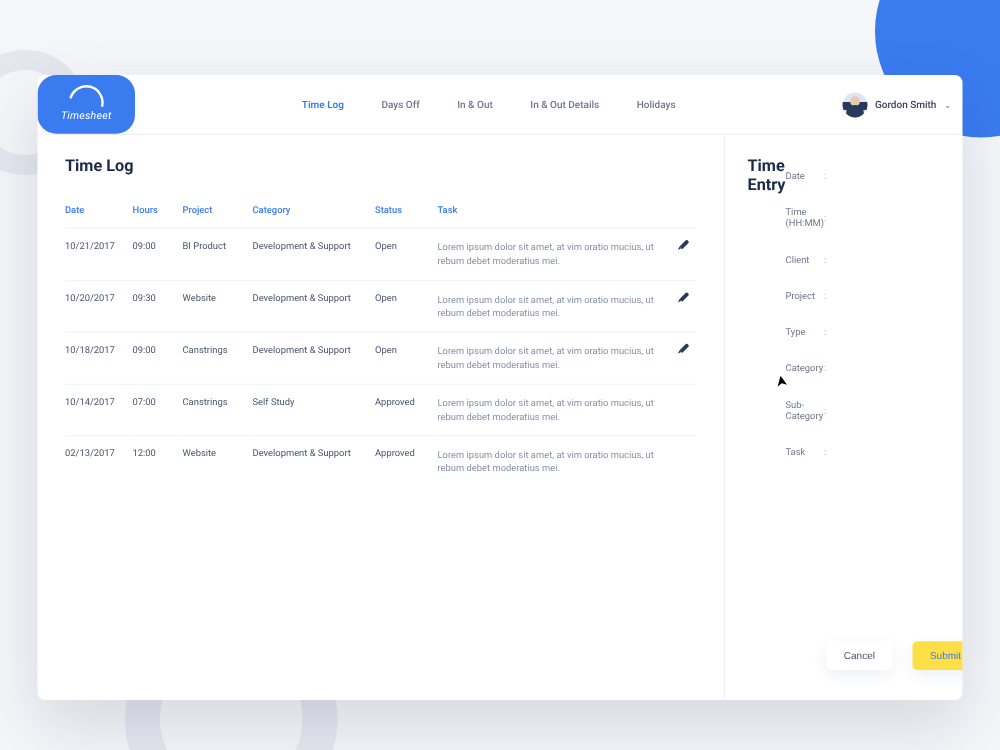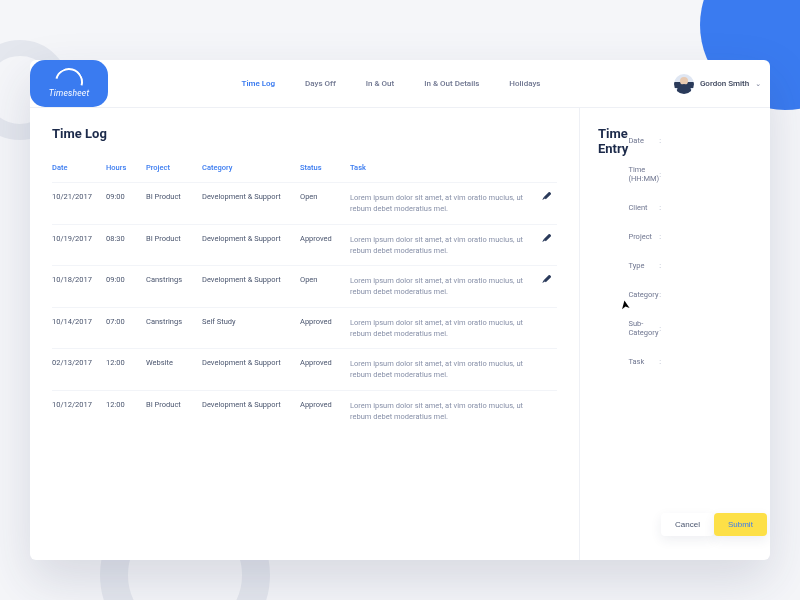--- a/index.html
+++ b/index.html
@@ -166,21 +166,21 @@
   }
   .form-label { font-size: 7.5px; color: #6f7690; }
   .form-colon { font-size: 7.5px; color: #a9b0c4; }
   .cursor-arrow{
     position:absolute; top:298px; right:170px; font-size:12px; color:#000;pointer-events:none;z-index:10;
   }
   .actions {
     margin-top: auto;
     display: flex;
     justify-content: flex-end;
-    gap: 0;
+    gap: 16px;
     padding-bottom: 6px;
   }
   .btn {
     font-size: 8px;
     padding: 7px 14px;
     border-radius: 4px;
     border: none;
     cursor: pointer;
     background: #fff;
     box-shadow: 0 4px 12px rgba(40,50,90,0.08);
@@ -235,25 +235,25 @@
             <tr>
               <td>10/21/2017</td>
               <td>09:00</td>
               <td>BI Product</td>
               <td>Development &amp; Support</td>
               <td>Open</td>
               <td class="task">Lorem ipsum dolor sit amet, at vim oratio mucius, ut rebum debet moderatius mei.</td>
               <td class="edit-cell"><span class="pencil"></span></td>
             </tr>
             <tr>
-              <td>10/19/2017</td>
-              <td>08:30</td>
-              <td>BI Product</td>
+              <td>10/20/2017</td>
+              <td>09:30</td>
+              <td>Website</td>
               <td>Development &amp; Support</td>
-              <td>Approved</td>
+              <td>Open</td>
               <td class="task">Lorem ipsum dolor sit amet, at vim oratio mucius, ut rebum debet moderatius mei.</td>
               <td class="edit-cell"><span class="pencil"></span></td>
             </tr>
             <tr>
               <td>10/18/2017</td>
               <td>09:00</td>
               <td>Canstrings</td>
               <td>Development &amp; Support</td>
               <td>Open</td>
               <td class="task">Lorem ipsum dolor sit amet, at vim oratio mucius, ut rebum debet moderatius mei.</td>
@@ -265,29 +265,20 @@
               <td>Canstrings</td>
               <td>Self Study</td>
               <td>Approved</td>
               <td class="task">Lorem ipsum dolor sit amet, at vim oratio mucius, ut rebum debet moderatius mei.</td>
               <td class="edit-cell"></td>
             </tr>
             <tr>
               <td>02/13/2017</td>
               <td>12:00</td>
               <td>Website</td>
-              <td>Development &amp; Support</td>
-              <td>Approved</td>
-              <td class="task">Lorem ipsum dolor sit amet, at vim oratio mucius, ut rebum debet moderatius mei.</td>
-              <td class="edit-cell"></td>
-            </tr>
-            <tr>
-              <td>10/12/2017</td>
-              <td>12:00</td>
-              <td>BI Product</td>
               <td>Development &amp; Support</td>
               <td>Approved</td>
               <td class="task">Lorem ipsum dolor sit amet, at vim oratio mucius, ut rebum debet moderatius mei.</td>
               <td class="edit-cell"></td>
             </tr>
           </tbody>
       </table>
     </div>
 
     <div class="side">

